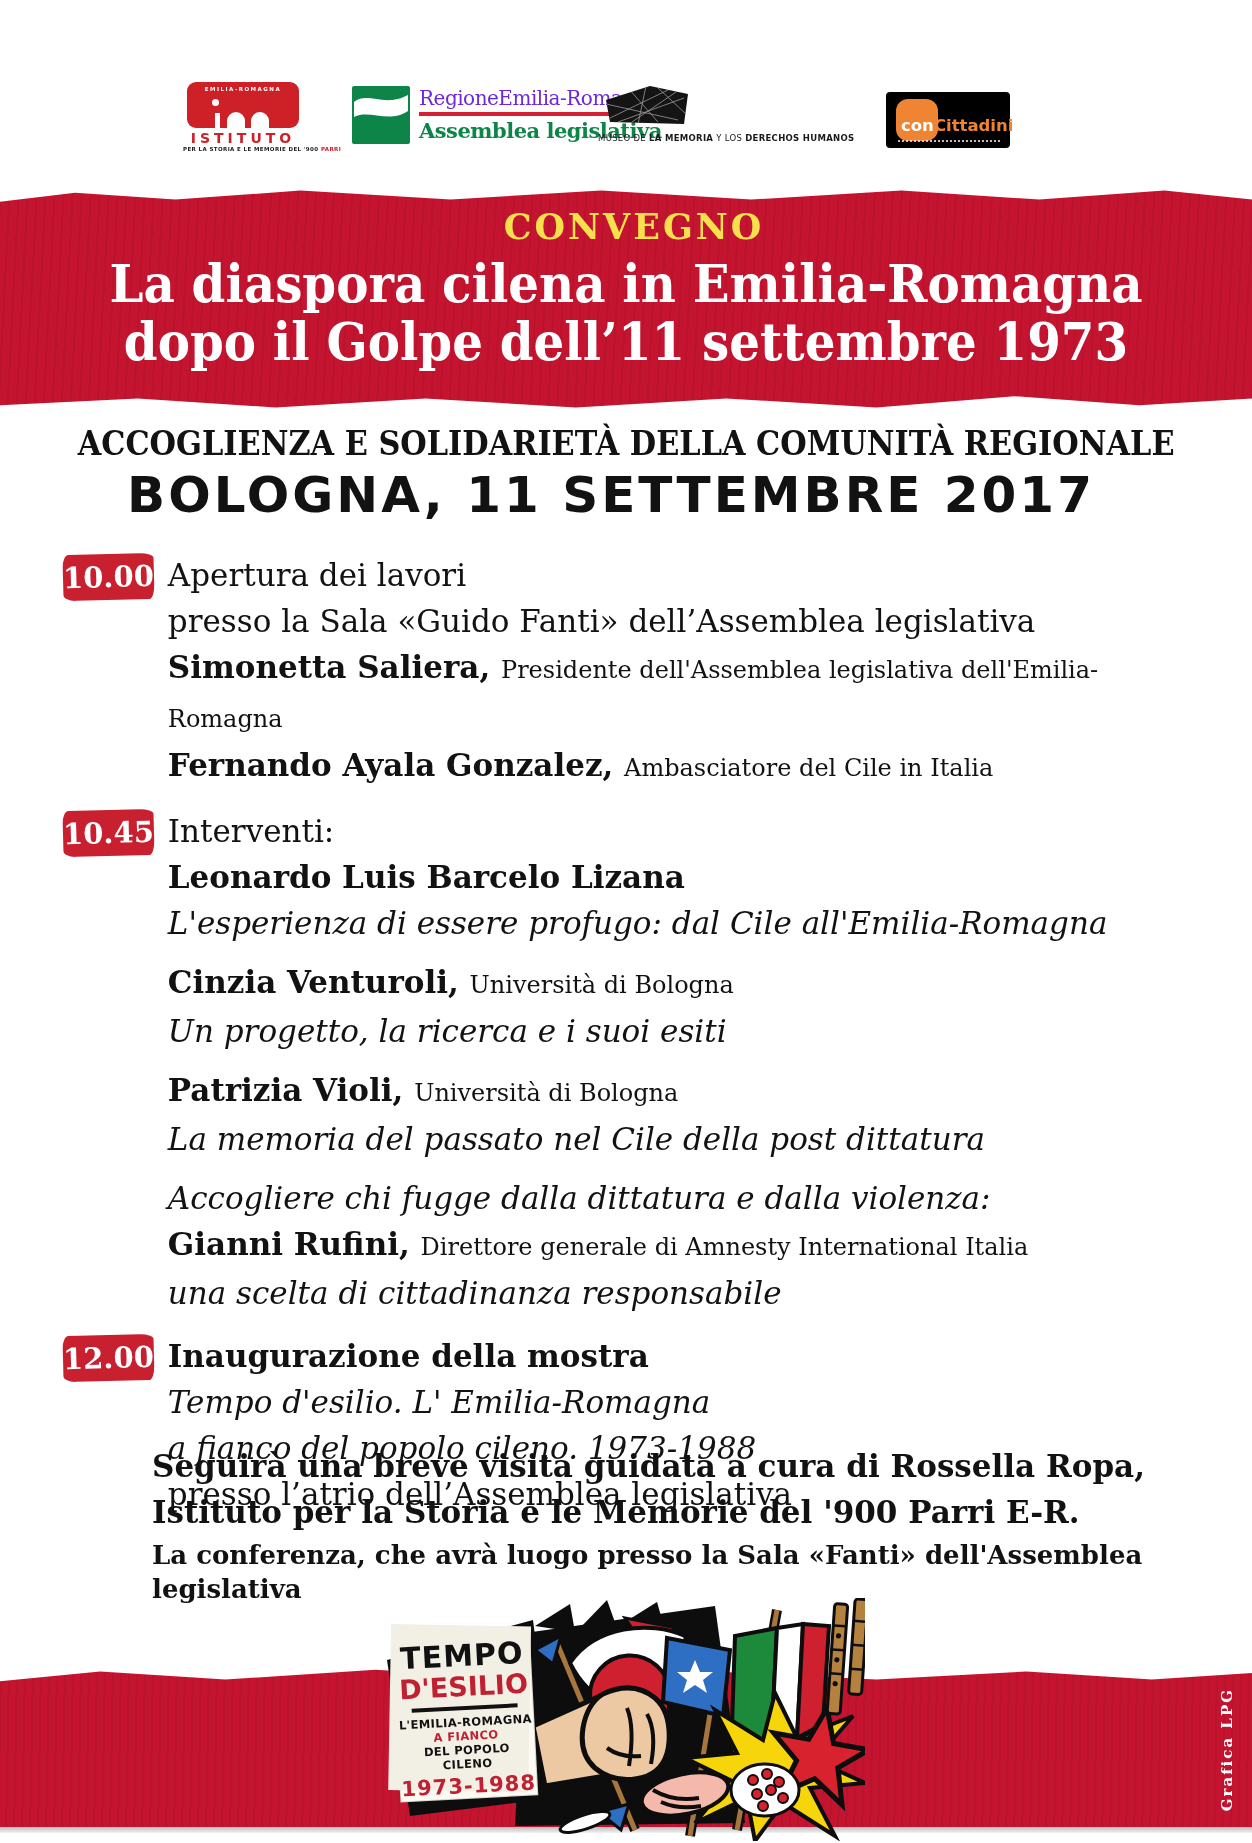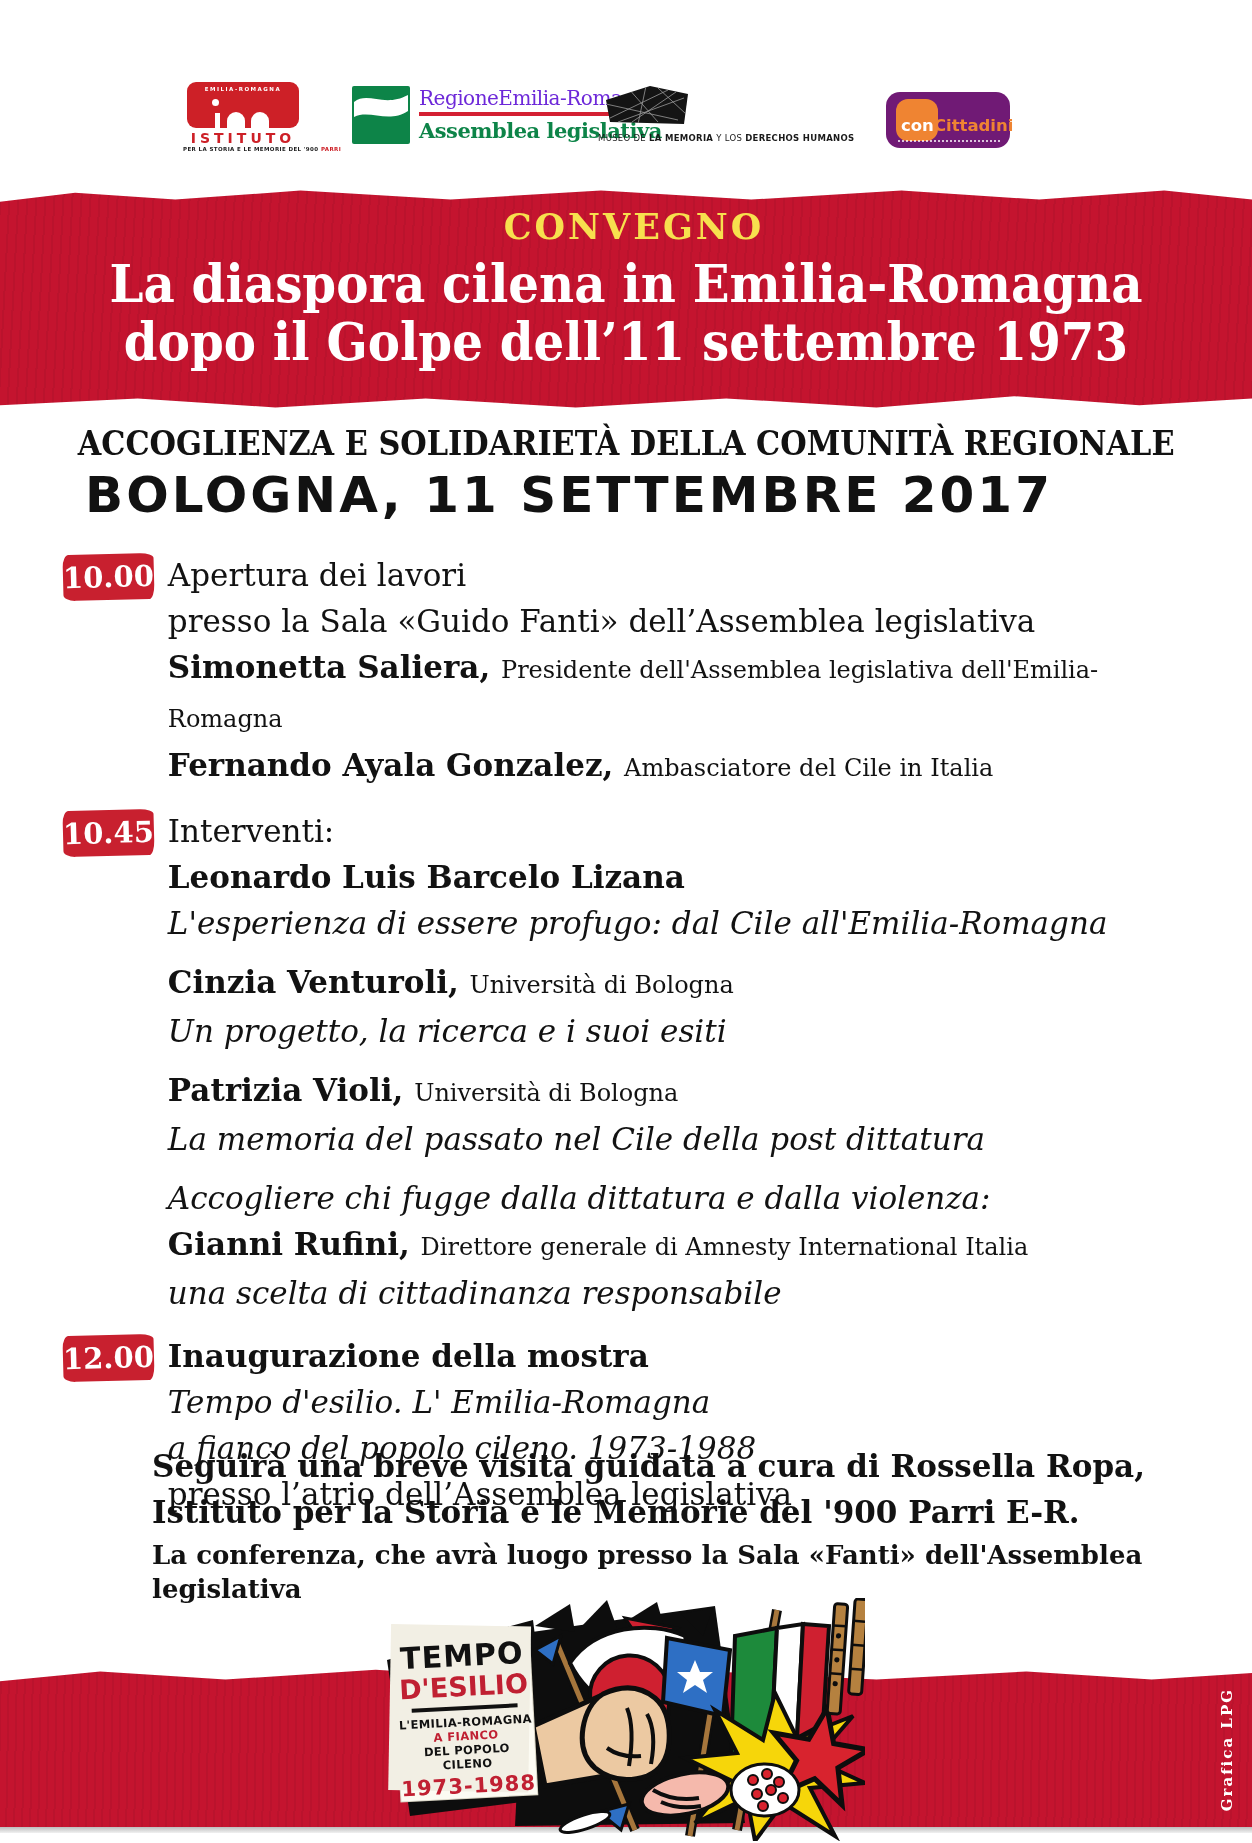--- a/index.html
+++ b/index.html
@@ -21,40 +21,40 @@
   .logo-regione{left:352px;top:86px;display:flex;align-items:flex-start;}
   .reg-text{margin-left:9px;}
   .reg-line1{color:#6d28d9;font:400 20px "DejaVu Serif",serif;letter-spacing:-0.5px;}
   .reg-bar{height:4px;background:#d42032;margin:2px 0 2px 0;}
   .reg-line2{color:#0d8448;font:700 21px "DejaVu Serif",serif;letter-spacing:-0.5px;}
 
   .logo-museo{left:598px;top:84px;width:236px;text-align:left;}
   .museo-text{margin-top:3px;font:400 8.5px "DejaVu Sans",sans-serif;color:#1a1a1a;letter-spacing:.3px;white-space:nowrap;}
   .museo-text b{font-weight:700;}
 
-  .logo-concittadini{left:886px;top:92px;width:124px;height:56px;background:#701a75;border-radius:14px;}
+  .logo-concittadini{left:886px;top:92px;width:124px;height:56px;background:#000000;border-radius:4px;}
   .cc-orange{position:absolute;left:10px;top:7px;width:42px;height:42px;background:#ef8432;border-radius:12px;}
   .cc-word{position:absolute;left:15px;top:24px;font:800 16.5px "DejaVu Sans",sans-serif;white-space:nowrap;}
   .cc-word .con{color:#fff;}
   .cc-word .citt{color:#ef8432;}
   .cc-tag{position:absolute;left:12px;bottom:6px;width:102px;border-bottom:2px dotted rgba(255,255,255,.75);}
 
   
   .banner{left:0;top:186px;width:1252px;height:226px;background:#c4142f;
     background-image:repeating-linear-gradient(93deg,rgba(0,0,0,.05) 0 2px,transparent 2px 9px);
     clip-path:polygon(0 7%,6% 3%,14% 6%,24% 2%,36% 6%,48% 2%,60% 6%,72% 2%,83% 6%,93% 2%,100% 6%,
                       100% 94%,91% 97%,81% 93%,70% 98%,58% 94%,46% 98%,34% 94%,22% 98%,11% 94%,0 97%);
     text-align:center;}
   .kicker{margin-top:20px;color:#f7e04e;font:700 35px "DejaVu Serif",serif;letter-spacing:3px;padding-left:16px;}
   .banner-title{margin-top:8px;color:#fff;font:700 52px/58px "DejaVu Serif",serif;transform:scaleX(.93);transform-origin:center;}
 
   
   .subhead1{left:0;top:424px;width:1252px;text-align:center;font:700 33px "DejaVu Serif",serif;}
   .subhead1 span{display:inline-block;transform:scaleX(.92);letter-spacing:0;}
-  .subhead2{left:0;top:466px;width:1138px;text-align:center;font:900 50px "DejaVu Sans",sans-serif;letter-spacing:3px;}
+  .subhead2{left:0;top:466px;width:1138px;text-align:center;font:900 50px "DejaVu Sans",sans-serif;letter-spacing:3px;padding-left:42px;}
 
   
   .schedule{left:63px;top:552px;width:1140px;}
   .sched-section{display:flex;align-items:flex-start;margin-bottom:17px;}
   .time-badge{flex:0 0 78px;height:46px;margin-top:2px;background:#c8202f;color:#fff;
     font:700 29px/46px "DejaVu Serif",serif;text-align:center;
     border-radius:6px 14px 5px 12px / 12px 5px 14px 6px;transform:rotate(-1.5deg);}
   .sched-col{margin-left:14px;}
   .sched-block.gap{margin-top:13px;}
   .line{font-size:31px;line-height:46px;}

